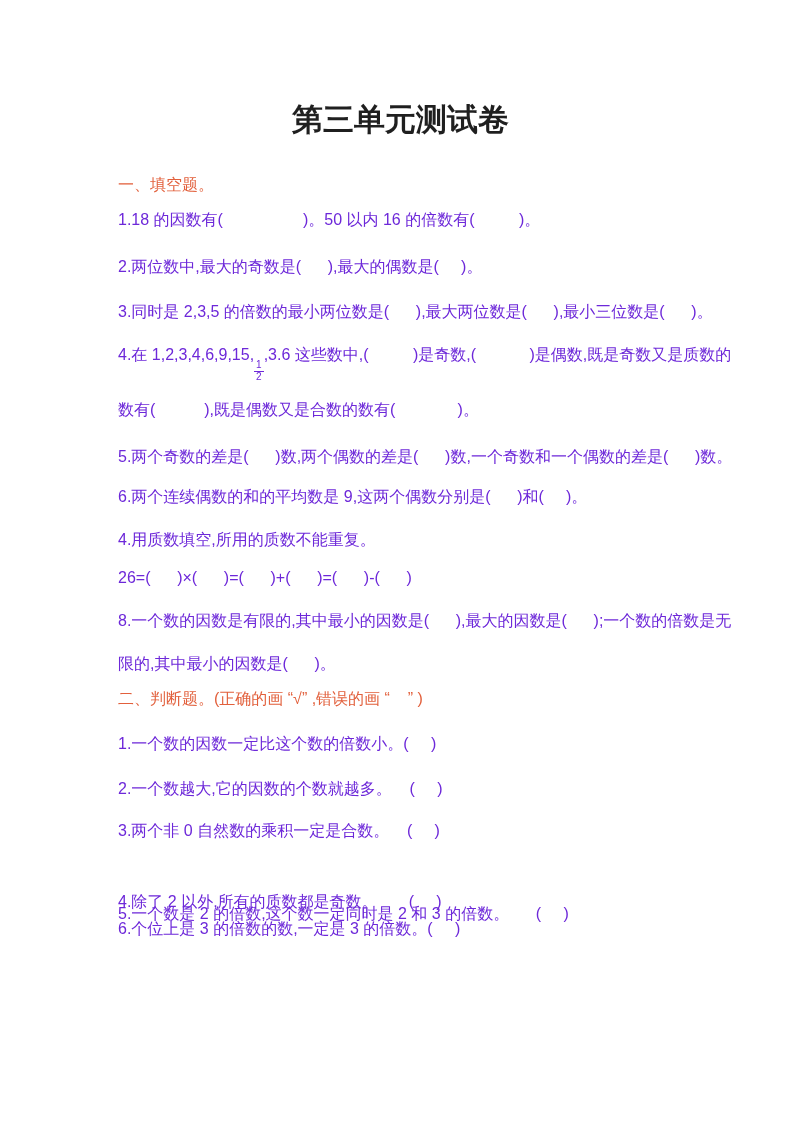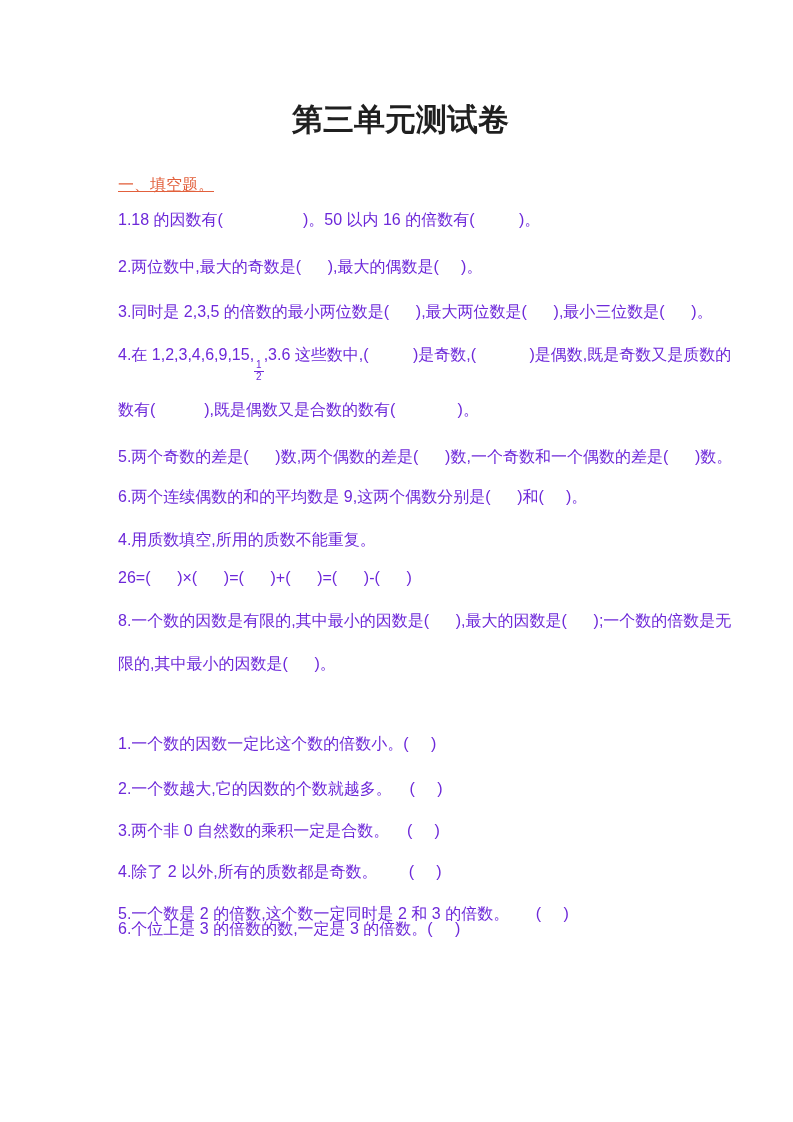--- a/index.html
+++ b/index.html
@@ -32,21 +32,20 @@
     position: absolute;
     left: 118px;
     right: 90px;
     font-size: 16px;
     line-height: 21px;
     white-space: pre;
     color: #6d28d9;
   }
   .heading {
     color: var(--accent, #e2603c);
-    text-decoration: underline;
   }
   .frac {
     display: inline-flex;
     flex-direction: column;
     align-items: center;
     vertical-align: -8px;
     font-size: 10px;
     line-height: 1.05;
     white-space: pre;
   }
@@ -82,26 +81,27 @@
   <div class="line" style="top:486px">6.两个连续偶数的和的平均数是 9,这两个偶数分别是(      )和(     )。</div>
 
   <div class="line" style="top:529px">4.用质数填空,所用的质数不能重复。</div>
 
   <div class="line" style="top:567px">26=(      )×(      )=(      )+(      )=(      )-(      )</div>
 
   <div class="line" style="top:610px">8.一个数的因数是有限的,其中最小的因数是(      ),最大的因数是(      );一个数的倍数是无</div>
 
   <div class="line" style="top:653px">限的,其中最小的因数是(      )。</div>
 
+  <div class="line heading" style="top:688px">二、判断题。(正确的画 “√” ,错误的画 “    ” )</div>
 
   <div class="line" style="top:733px">1.一个数的因数一定比这个数的倍数小。(     )</div>
 
   <div class="line" style="top:778px">2.一个数越大,它的因数的个数就越多。    (     )</div>
 
   <div class="line" style="top:820px">3.两个非 0 自然数的乘积一定是合数。    (     )</div>
 
-  <div class="line" style="top:861px">4.除了 2 以外,所有的质数都是奇数。       (     )</div>
+  <div class="line" style="top:891px">4.除了 2 以外,所有的质数都是奇数。       (     )</div>
 
   <div class="line" style="top:903px">5.一个数是 2 的倍数,这个数一定同时是 2 和 3 的倍数。      (     )</div>
 
   <div class="line" style="top:918px">6.个位上是 3 的倍数的数,一定是 3 的倍数。(     )</div>
 
 </div>
 
 </body></html>

